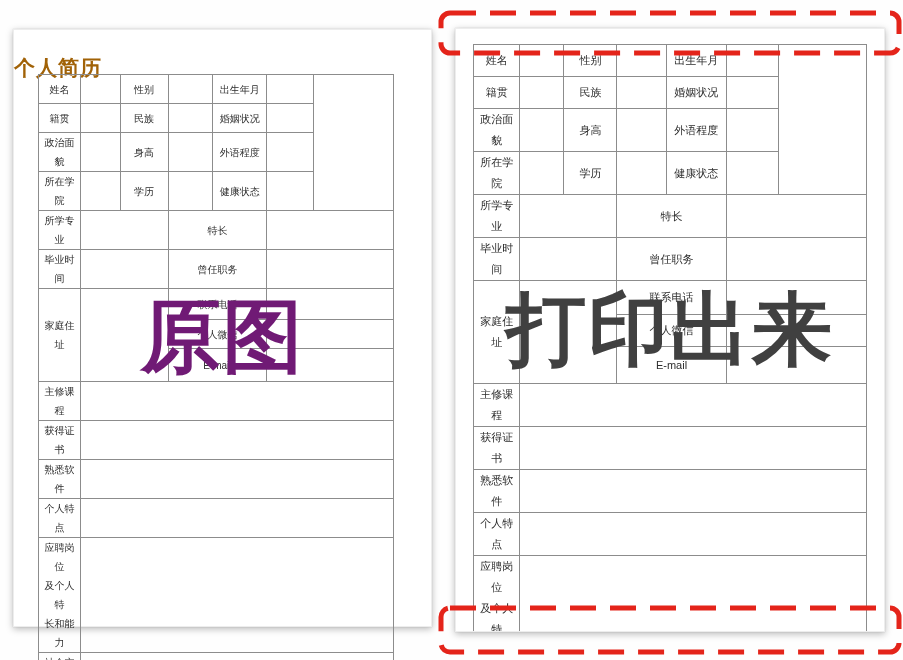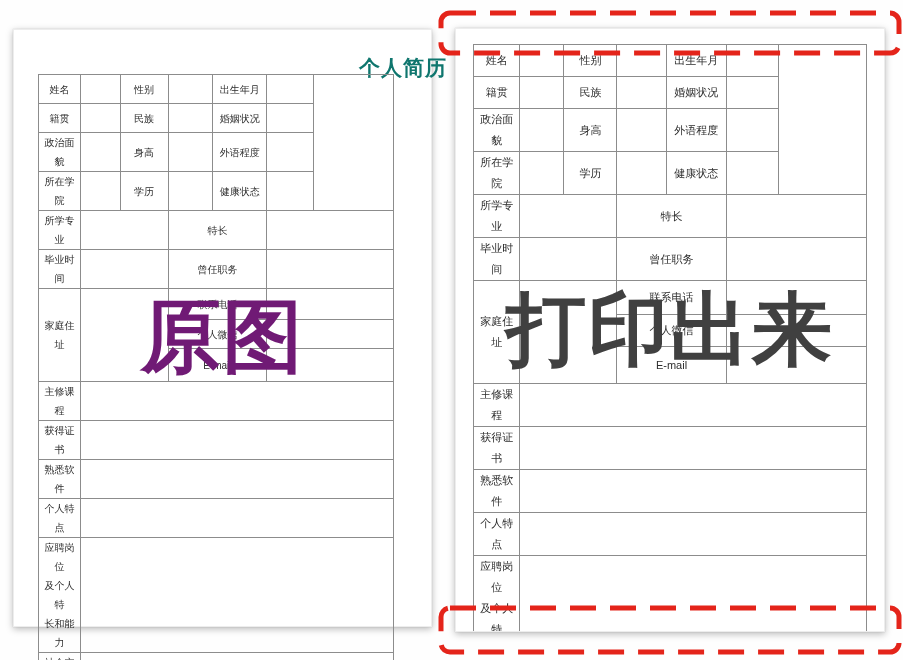--- a/index.html
+++ b/index.html
@@ -19,26 +19,26 @@
     position: absolute;
     background: #ffffff;
     border: 1px solid #ededed;
     box-shadow: 0 2px 7px rgba(0,0,0,0.28), 0 0 1px rgba(0,0,0,0.18);
   }
   .page-original { left: 13px; top: 29px; width: 419px; height: 598px; }
   .page-printed  { left: 455px; top: 28px; width: 430px; height: 604px; overflow: hidden; }
 
   .page-title {
     position: absolute;
-    left: 16px; top: 10px;
+    left: 0; top: 10px;
     width: 100%;
-    text-align: right;
+    text-align: left;
     font-size: 21px;
     font-weight: bold;
-    color: #0f766e;
+    color: #a16207;
     letter-spacing: 1px;
   }
 
   .table-mount { position: absolute; }
   .page-original .table-mount { left: 24px; top: 44px; width: 356px; }
   .page-printed  .table-mount { left: 17px; top: 15px; width: 394px; }
 
   
   table.resume-table {
     width: 100%;

